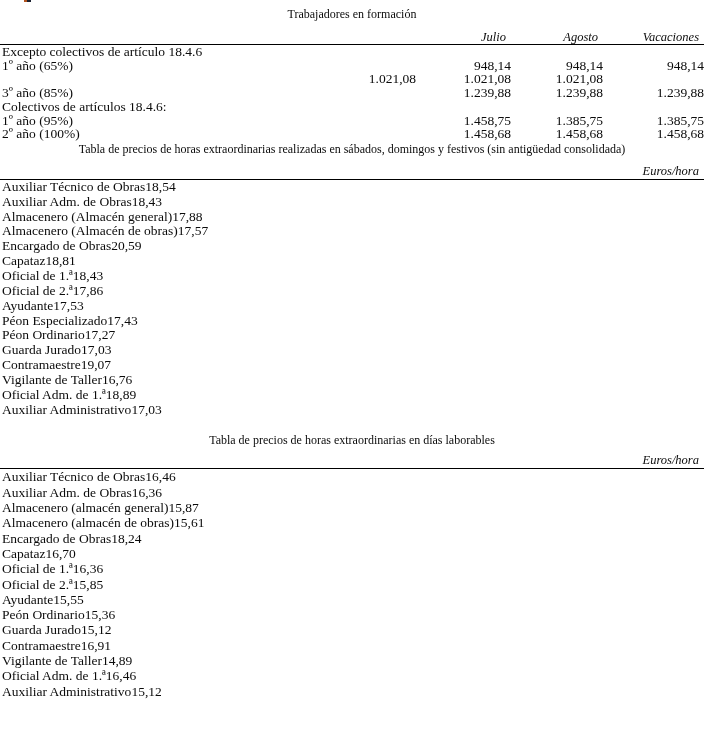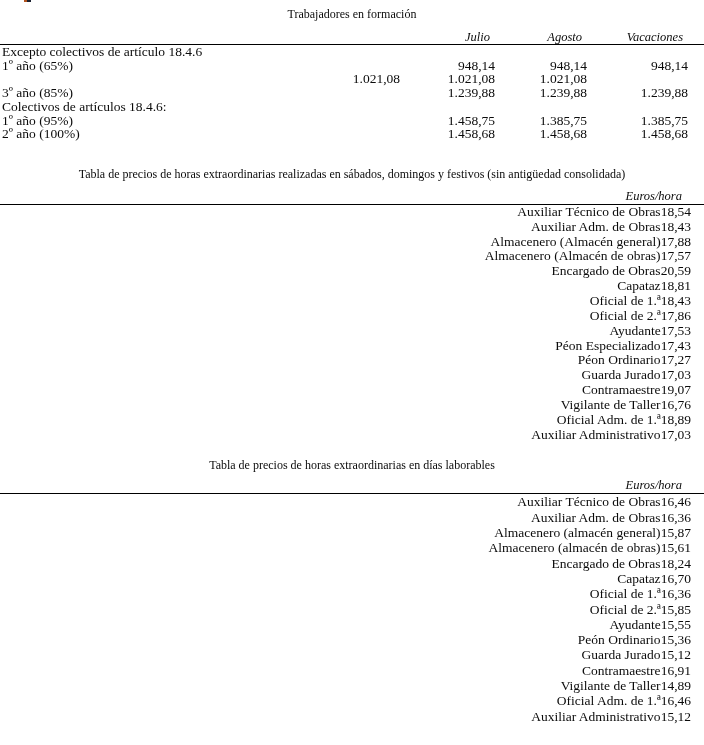--- a/index.html
+++ b/index.html
@@ -15,44 +15,44 @@
   .corner-artifact .a2 { flex:1; background:#1b2130; }
 
   .doc { padding-top:6px; }
 
   .t-title { text-align:center; font-size:12px; line-height:16px; white-space:nowrap; }
 
   
   .ft-head, .ft-row {
     display:grid;
     grid-template-columns:1fr 95px 92px 101px;
-    padding-left:2px; padding-right:16px;
+    padding-left:2px; 
   }
   .ft-head { margin-top:9px; border-bottom:1.5px solid #000; }
   .ft-head .col-h {
     font-style:italic; font-size:12.5px; text-align:right;
     line-height:13px; padding-right:5px; white-space:nowrap;
   }
   .ft-row { line-height:13.7px; }
   .ft-row .lbl { text-align:left; white-space:nowrap; }
   .ft-row .num { text-align:right; white-space:nowrap; }
 
   
   .pt-head {
     display:flex; justify-content:flex-end;
-    padding-right:22px; border-bottom:1.5px solid #000;
+    padding-right:5px; border-bottom:1.5px solid #000;
   }
   .pt-head .col-h { font-style:italic; font-size:12.5px; line-height:15px; white-space:nowrap; }
   .pt-row {
-    display:flex; justify-content:flex-end;
+    display:flex; justify-content:flex-start;
     padding:0 13px 0 2px;
   }
   .pt-row .lbl, .pt-row .val { white-space:nowrap; }
 
-  .t2-title { margin-top:25px; }
+  .t2-title { }
   .t2 .pt-head { margin-top:7px; }
   .t2 .pt-row { line-height:14.85px; }
 
   .t3-title { margin-top:15px;text-align:center; }
   .t3 .pt-head { margin-top:5px; }
   .t3 .pt-row { line-height:15.3px; }
 </style>
 </head>
 <body>
 

